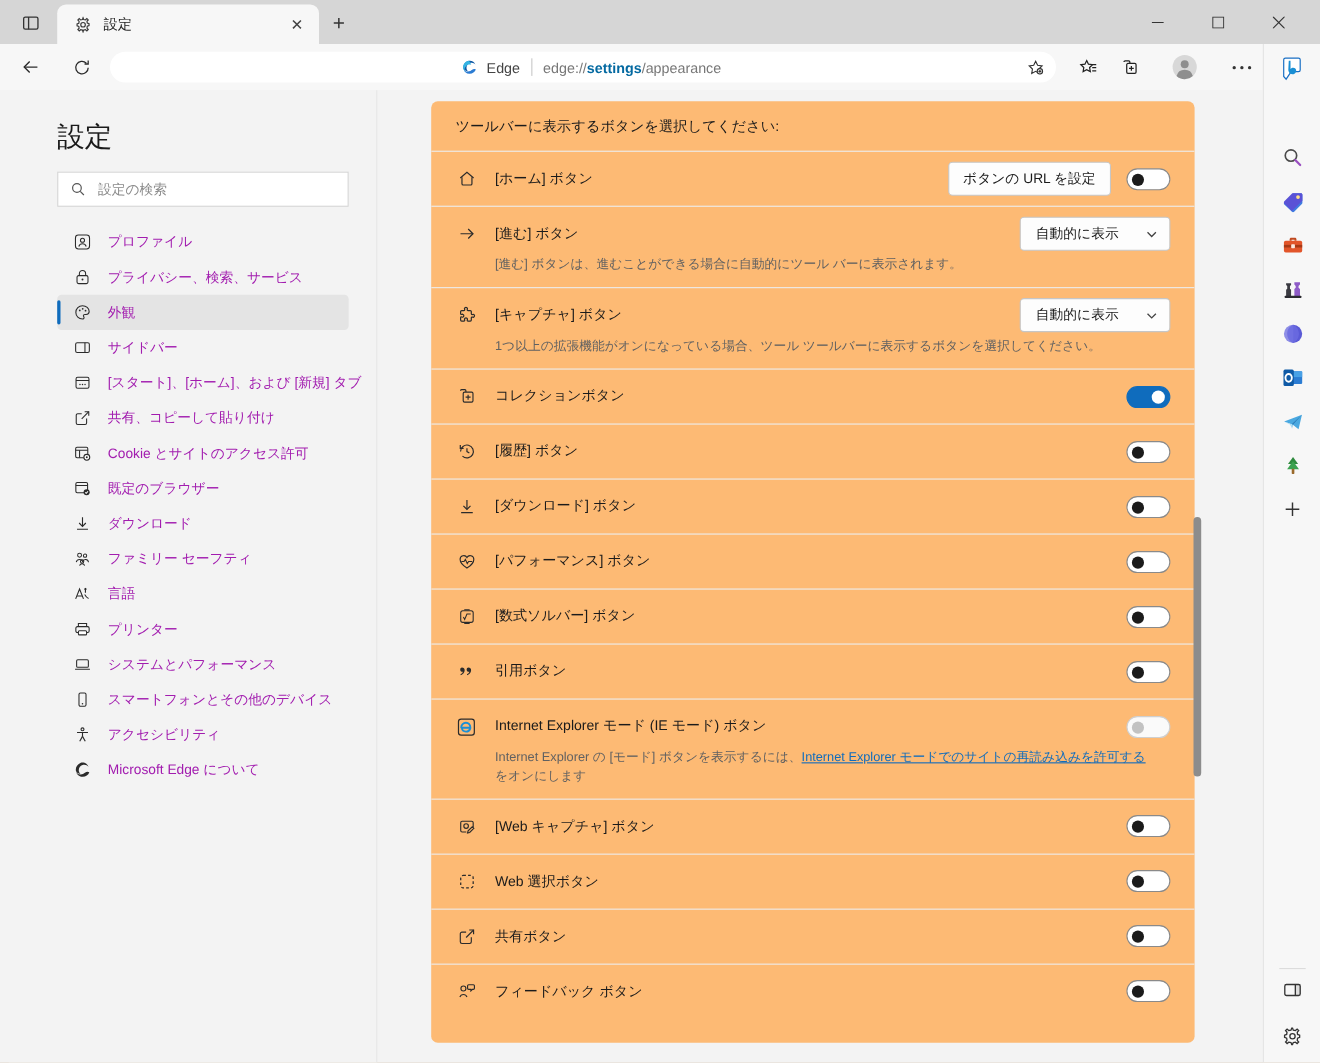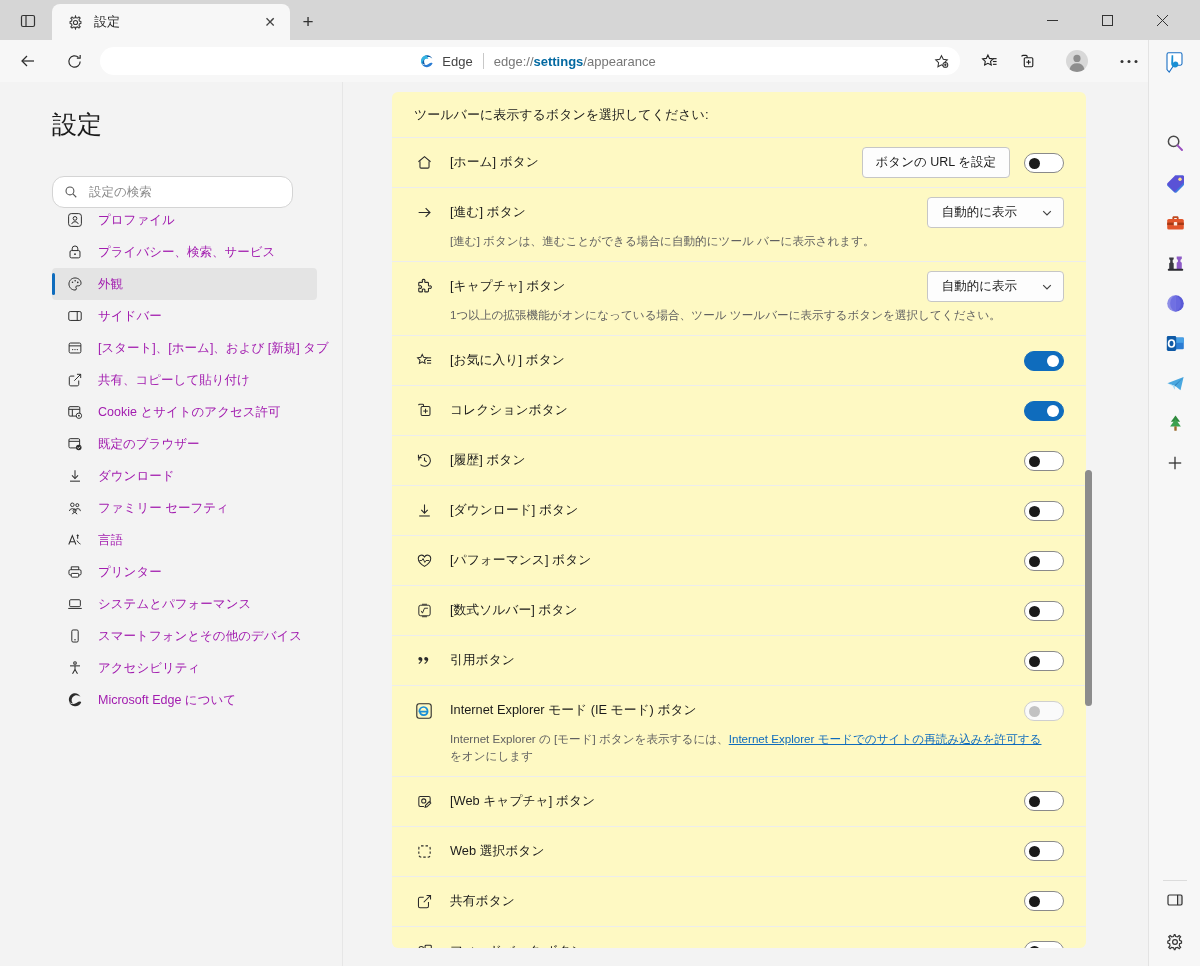--- a/index.html
+++ b/index.html
@@ -131,25 +131,25 @@
     width: 335px; height: 884px;
     background: #f3f3f3;
     border-right: 1px solid #e6e6e6;
   }
   .snav-title {
     position: absolute; left: 44px; top: 26px;
     font-size: 25px; color: #1a1a1a; font-weight: 400;
   }
   .search-box {
     position: absolute; left: 44px; top: 74px;
-    width: 241px; height: 32px;
+    width: 265px; height: 32px;
     background: #ffffff;
     border: 1px solid #d4d4d4;
-    border-radius: 12px;
-    display: flex; align-items: center; margin-top: 20px;
+    border-radius: 0;
+    display: flex; align-items: center;
   }
   .search-ico { margin-left: 10px; width: 16px; height: 16px; display:flex;align-items:center;justify-content:center;}
   .search-ph { margin-left: 10px; font-size: 12.5px; color: #8a8a8a; }
 
   .snav-list { position: absolute; left: 44px; top: 122px; width: 265px; }
   .snav-item {
     position: relative;
     display: flex; align-items: center;
     height: 32px; margin-bottom: 0px;
     border-radius: 4px;
@@ -160,21 +160,21 @@
     content: ""; position: absolute; left: 0; top: 5px;
     width: 3px; height: 22px; background: #0f6cbd; border-radius: 2px;
   }
   .snav-ico { width: 18px; height: 18px; display:flex;align-items:center;justify-content:center; flex: none;}
   .snav-lbl { margin-left: 14px; font-size: 12.5px; color: #a21caf; white-space: nowrap; }
 
   
   .content {
     position: absolute; left: 392px; top: 10px;
     width: 694px; height: 856px;
-    background: #fef9c3;
+    background: #fdba74;
     border-radius: 6px;
     overflow: hidden;
   }
   .card-head {
     height: 46px; display: flex; align-items: center;
     padding-left: 22px;
     font-size: 13px; color: #1b1b1b;
     border-bottom: 1px solid #ededed;
   }
   .row {
@@ -627,37 +627,20 @@
             <span class="chev">
               <svg width="12" height="12" viewBox="0 0 12 12" fill="none" stroke="#444" stroke-width="1.2">
                   <path d="M2.2 4.2L6 8l3.8-3.8"></path>
                 </svg>
             </span>
           </div>
         </div>
         <div class="row-desc">1つ以上の拡張機能がオンになっている場合、ツール ツールバーに表示するボタンを選択してください。</div>
       </div>
 
-      <div class="row">
-        <div class="row-main">
-          <span class="row-ico">
-            <svg width="17" height="17" viewBox="0 0 18 18" fill="none" stroke="#2b2b2b" stroke-width="1.1">
-              <path d="M6.6 2.6l1.5 3.1 3.4.5-2.5 2.4.6 3.4-3-1.6-3 1.6.6-3.4L1.7 6.2l3.4-.5z"></path>
-              <line x1="11.6" y1="6.2" x2="16" y2="6.2"></line>
-                <line x1="11.6" y1="9" x2="16" y2="9"></line>
-                <line x1="11.6" y1="11.8" x2="16" y2="11.8"></line>
-            </svg>
-          </span>
-          <span class="row-lbl">[お気に入り] ボタン</span>
-          <span class="spacer"></span>
-          <div class="toggle on">
-              <span class="knob"></span>
-            </div>
-        </div>
-      </div>
 
       <div class="row">
         <div class="row-main">
           <span class="row-ico">
             <svg width="17" height="17" viewBox="0 0 18 18" fill="none" stroke="#2b2b2b" stroke-width="1.1">
               <path d="M2.8 3.4c0-.6.5-1 1-1h3.2c.6 0 1 .4 1 1v1.3"></path>
               <rect x="5.4" y="4.8" width="9.4" height="9.6" rx="1.3"></rect>
               <line x1="10.1" y1="7.2" x2="10.1" y2="12"></line>
                 <line x1="7.7" y1="9.6" x2="12.5" y2="9.6"></line>
             </svg>

